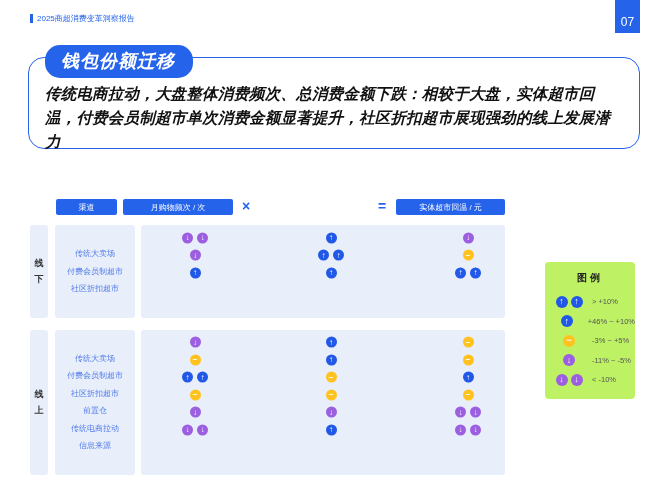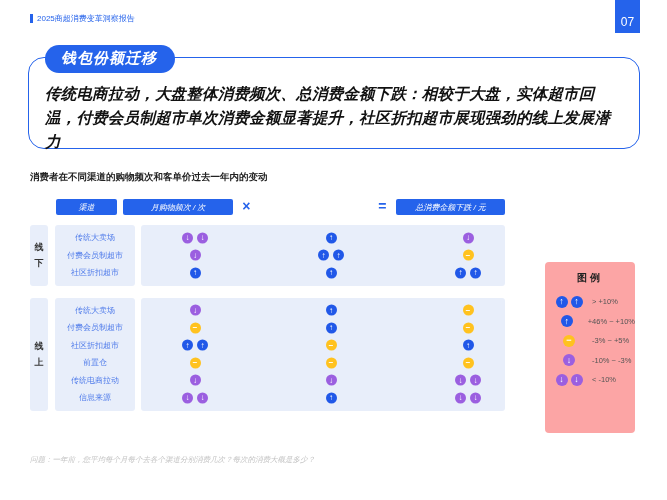--- a/index.html
+++ b/index.html
@@ -12,60 +12,60 @@
   .report-tag .bar { width:3px; height:9px; background:#2563EB; }
   .report-tag .txt { font-size:8px; color:#2563EB; }
   .page-num { position:absolute; left:615px; top:0; width:25px; height:33px; background:#2563EB;
               color:#fff; font-size:12px; display:flex; align-items:flex-end; justify-content:center;
               padding-bottom:4px; }
 
   
   .hero { position:absolute; left:28px; top:57px; width:612px; height:92px; background:#fff;
           border:1px solid #2563EB; border-radius:16px; }
   .hero-badge { position:absolute; left:16px; top:-13px; background:#2563EB; color:#fff;
-                font-size:15px; font-weight:bold; font-style:italic; padding:4px 18px 5px 16px;
+                font-size:18px; font-weight:bold; font-style:italic; padding:4px 18px 5px 16px;
                 border-radius:15px; letter-spacing:1px; }
   .hero-body { padding:24px 14px 0 16px; font-size:15.5px; font-weight:bold; font-style:italic;
                color:#111; line-height:1.55; letter-spacing:0.2px; }
 
   
   .subtitle { position:absolute; left:30px; top:171px; font-size:9.5px; font-weight:bold; color:#222; }
 
   
-  .thead { position:absolute; left:30px; top:199px; width:475px; height:16px;font-style:italic; }
+  .thead { position:absolute; left:30px; top:199px; width:475px; height:16px; }
   .hdr-btn { position:absolute; top:0; height:16px; background:#2563EB; color:#fff; font-size:8px;
              display:flex; align-items:center; justify-content:center; border-radius:2px; }
   .btn-channel { left:26px;  width:61px; }
   .btn-freq    { left:93px;  width:110px; }
   .btn-amount  { left:229px; width:110px; }
   .btn-total   { left:366px; width:109px; }
   .op { position:absolute; top:-1px; width:26px; text-align:center; color:#2563EB;
         font-weight:bold; font-size:14px; }
   .op-x { left:203px; } .op-eq { left:339px; }
 
   
   .sections { position:absolute; left:30px; top:225px; width:475px; }
   .section { display:flex; margin-bottom:12px; }
   .sec-label { width:19px; background:#E8EEFA; border-radius:3px; margin-right:7px;
                display:flex; flex-direction:column; align-items:center; justify-content:center;
                gap:3px; font-size:9px; color:#333; font-weight:bold; }
-  .chan-block { width:84px; background:#E8EEFA; border-radius:3px; margin-right:6px; padding:4px 0;font-family:Liberation Serif, serif; }
+  .chan-block { width:84px; background:#E8EEFA; border-radius:3px; margin-right:6px; padding:20px 0;font-family:Liberation Serif, serif; }
   .data-block { width:382px; background:#E8EEFA; border-radius:3px; padding:4px 0; }
   .chan-row { height:17.5px; display:flex; align-items:center; justify-content:center;
               font-size:8px; color:#4F7BEA; }
   .data-row { height:17.5px; position:relative; }
   .icon-group { position:absolute; top:50%; transform:translateY(-50%); width:60px;
                 display:flex; gap:4px; justify-content:center; }
   .g-freq { left:24px; } .g-amount { left:160px; } .g-total { left:297px; }
   .ic { width:11px; height:11px; border-radius:50%; color:#fff; display:flex; align-items:center;
         justify-content:center; font-size:8px; font-weight:bold; line-height:1; }
 
   
-  .legend { position:absolute; left:545px; top:262px; width:90px; height:171px;
-            background:#fca5a5; border-radius:4px; }
+  .legend { position:absolute; left:545px; top:262px; width:90px; height:137px;
+            background:#bef264; border-radius:4px; }
   .legend-title { text-align:center; font-size:10px; font-weight:bold; color:#222;
                   margin-top:9px; letter-spacing:3px; }
   .legend-items { margin-top:7px; }
   .legend-item { display:flex; align-items:center; height:19.5px; padding-left:5px; }
   .legend-iconbox { width:38px; display:flex; gap:3px; justify-content:center; }
   .legend-item .ic { width:12px; height:12px; font-size:9px; }
   .legend-label { font-size:7.5px; color:#555; margin-left:4px; white-space:nowrap; }
 
   
   .footer { position:absolute; left:30px; top:455px; font-size:7.5px; font-style:italic;
@@ -80,28 +80,27 @@
     <span class="bar"></span>
     <span class="txt">2025商超消费变革洞察报告</span>
   </div>
   <div class="page-num">07</div>
 
   <div class="hero">
     <div class="hero-badge">钱包份额迁移</div>
     <div class="hero-body">传统电商拉动，大盘整体消费频次、总消费金额下跌：相较于大盘，实体超市回温，付费会员制超市单次消费金额显著提升，社区折扣超市展现强劲的线上发展潜力</div>
   </div>
 
-  <div class="subtitle">消费者在不同渠道的购物频次和客单价过去一年内的变动</div>
 
   <div class="thead">
     <div class="hdr-btn btn-channel">渠道</div>
     <div class="hdr-btn btn-freq">月购物频次 / 次</div>
     <div class="op op-x">×</div>
     <div class="op op-eq">=</div>
-    <div class="hdr-btn btn-total">总消费金额下跌 / 元</div>
+    <div class="hdr-btn btn-total">实体超市回温 / 元</div>
   </div>
 
   <div class="sections" id="sections-container">
       <div class="section">
         <div class="sec-label">
           <div>线</div>
           <div>下</div>
         </div>
         <div class="chan-block">
           <div class="chan-row">传统大卖场</div>
@@ -254,29 +253,28 @@
         <div class="legend-item">
           <span class="legend-iconbox">
             <span class="ic" style="background: rgb(255, 194, 31);">−</span>
           </span>
           <span class="legend-label">-3% ~ +5%</span>
         </div>
         <div class="legend-item">
           <span class="legend-iconbox">
             <span class="ic" style="background: rgb(155, 95, 224);">↓</span>
           </span>
-          <span class="legend-label">-10% ~ -3%</span>
+          <span class="legend-label">-11% ~ -5%</span>
         </div>
         <div class="legend-item">
           <span class="legend-iconbox">
             <span class="ic" style="background: rgb(155, 95, 224);">↓</span>
             <span class="ic" style="background: rgb(155, 95, 224);">↓</span>
           </span>
           <span class="legend-label">&lt; -10%</span>
         </div>
       </div>
   </div>
 
   <div class="footer">
-    <div>问题：一年前，您平均每个月每个去各个渠道分别消费几次？每次的消费大概是多少？</div>
   </div>
 
 </div>
 
 </body></html>

